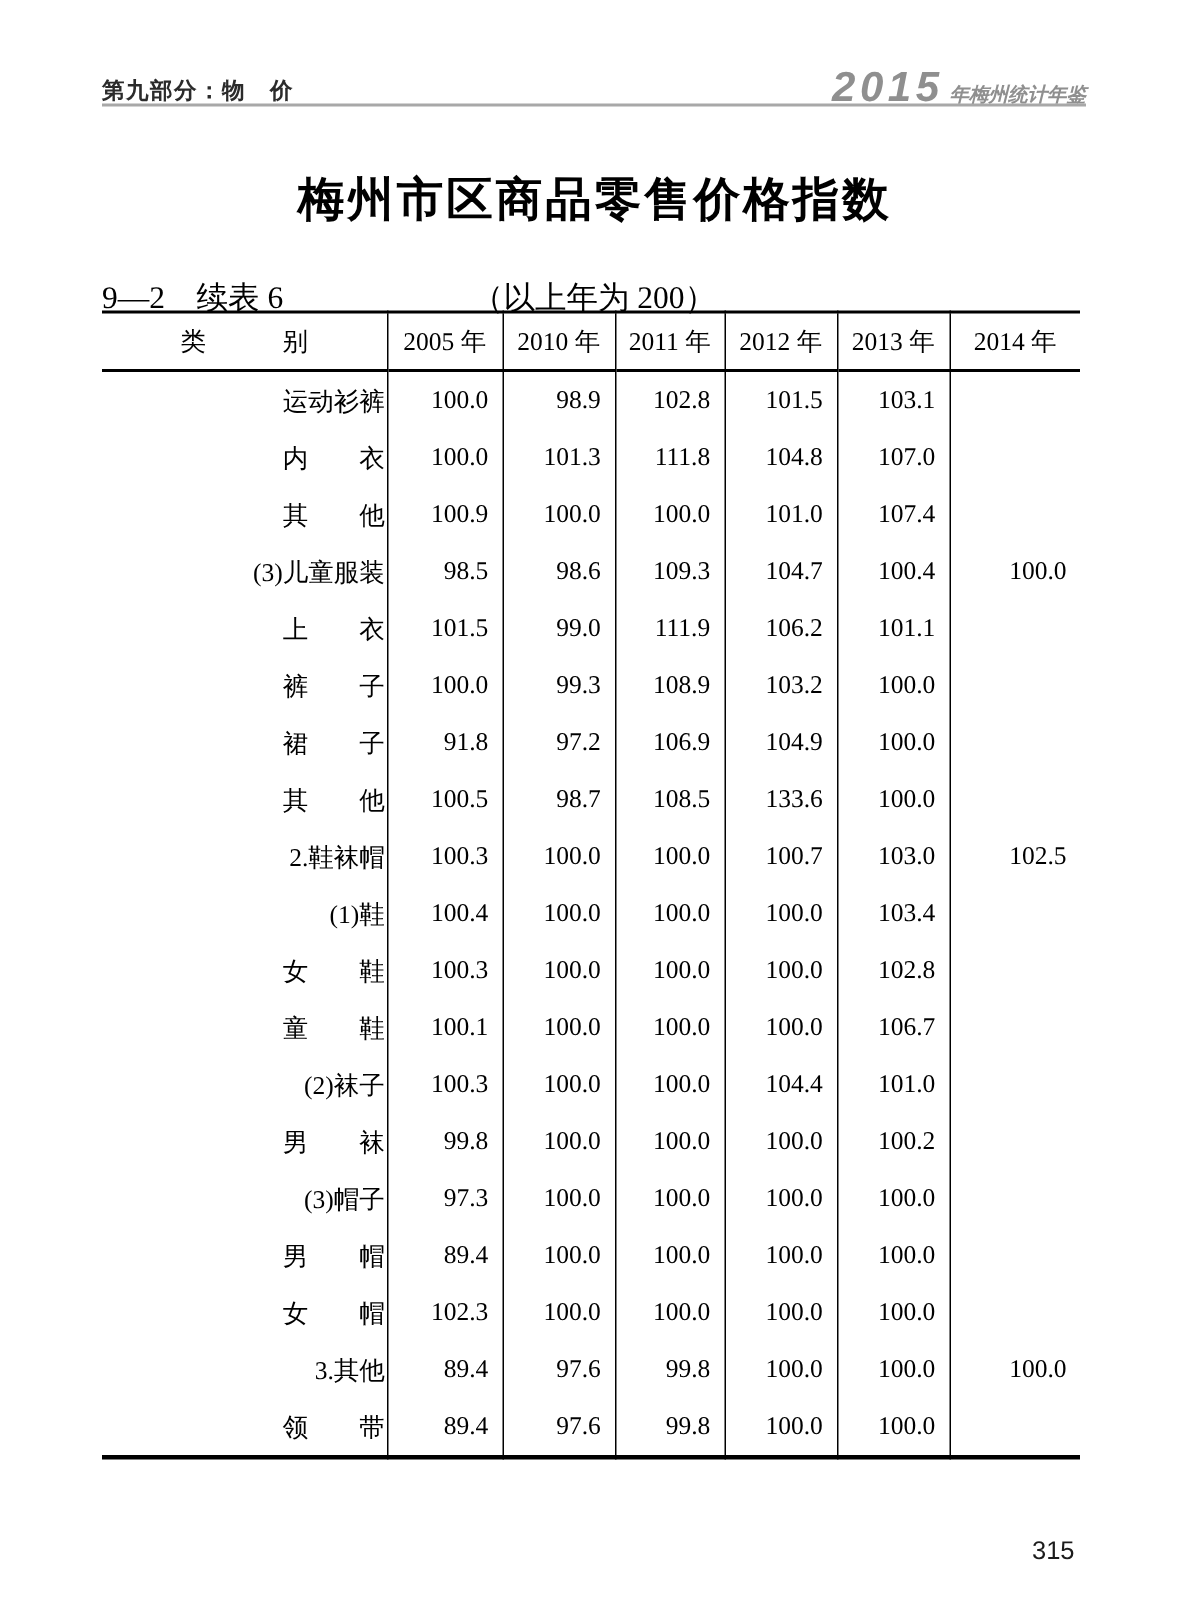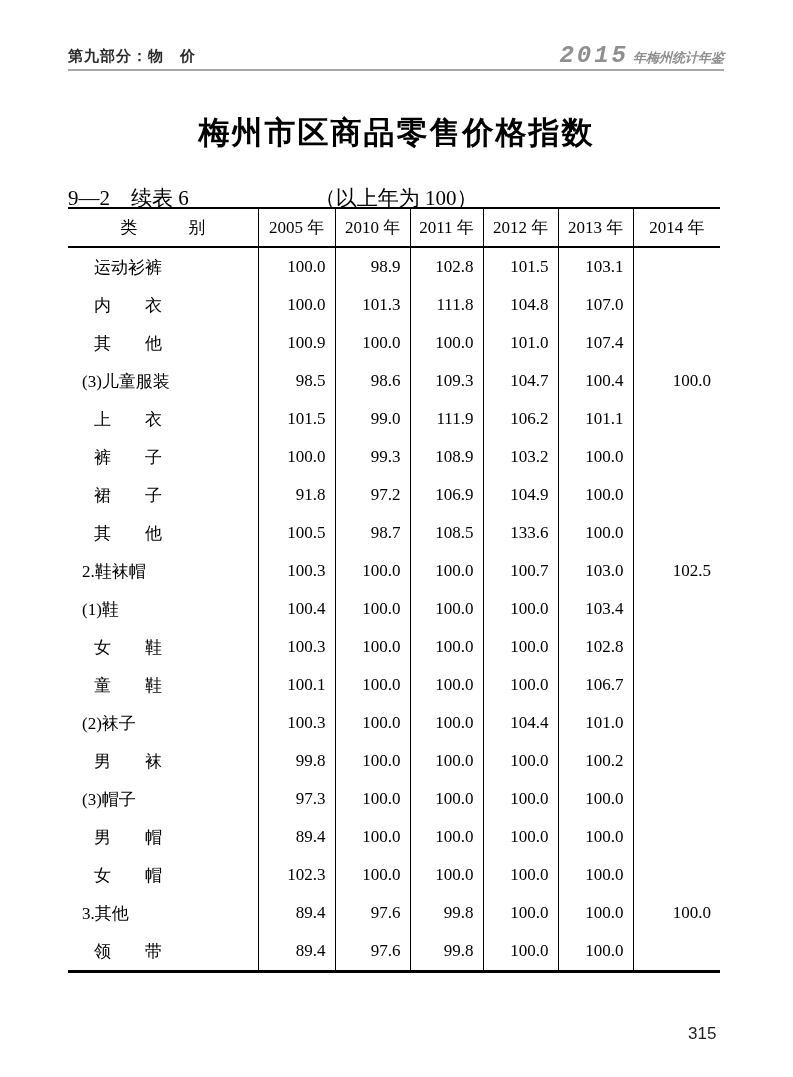--- a/index.html
+++ b/index.html
@@ -37,24 +37,23 @@
     padding-bottom: 2px;
   }
   .rh-right {
     white-space: nowrap;
     color: #8f8f8f;
     font-family: "Liberation Sans", "DejaVu Sans", sans-serif;
     font-style: italic;
     font-weight: bold;
   }
   .rh-year {
-    font-size: 24px;
+    font-size: 28px;
     letter-spacing: 3px;
     line-height: 1;
-    font-family: Liberation Mono, monospace;
   }
   .rh-suffix {
     font-size: 13px;
     margin-left: 4px;
   }
   .rh-rule {
     position: absolute;
     top: 69px;
     left: 68px;
     width: 656px;
@@ -133,21 +132,21 @@
   .price-table tbody td {
     height: 36px;
     vertical-align: middle;
     white-space: nowrap;
     overflow: hidden;
   }
   .price-table td.num {
     text-align: right;
     padding-right: 9px;
   }
-  .price-table td.label { text-align: left; }
+  .price-table td.label { text-align: right; }
   .price-table td.indent-1 { padding-left: 14px; }
   .price-table td.indent-2 { padding-left: 26px; }
 
   
   .page-number {
     position: absolute;
     top: 1024px;
     left: 688px;
     font-family: "Liberation Sans", "DejaVu Sans", sans-serif;
     font-size: 17px;
@@ -162,21 +161,21 @@
   <div class="running-header">
     <span class="rh-left">第九部分：物　价</span>
     <span class="rh-right"><span class="rh-year">2015</span><span class="rh-suffix">年梅州统计年鉴</span></span>
   </div>
   <div class="rh-rule"></div>
 
   <h1 class="doc-title">梅州市区商品零售价格指数</h1>
 
   <div class="sub-row">
     <span class="table-no">9—2　续表 6</span>
-    <span class="base-note">（以上年为 100）</span>
+    <span class="base-note">（以上年为 200）</span>
   </div>
 
   <table class="price-table">
     <colgroup>
       <col class="c0">
         <col class="c1">
         <col class="c2">
         <col class="c3">
         <col class="c4">
         <col class="c5">

